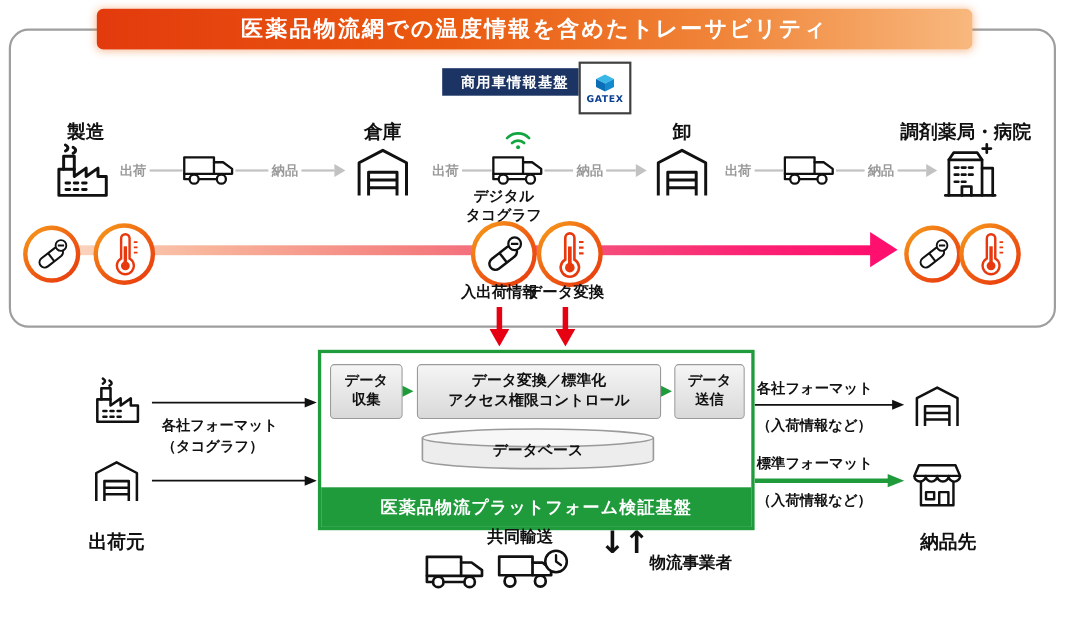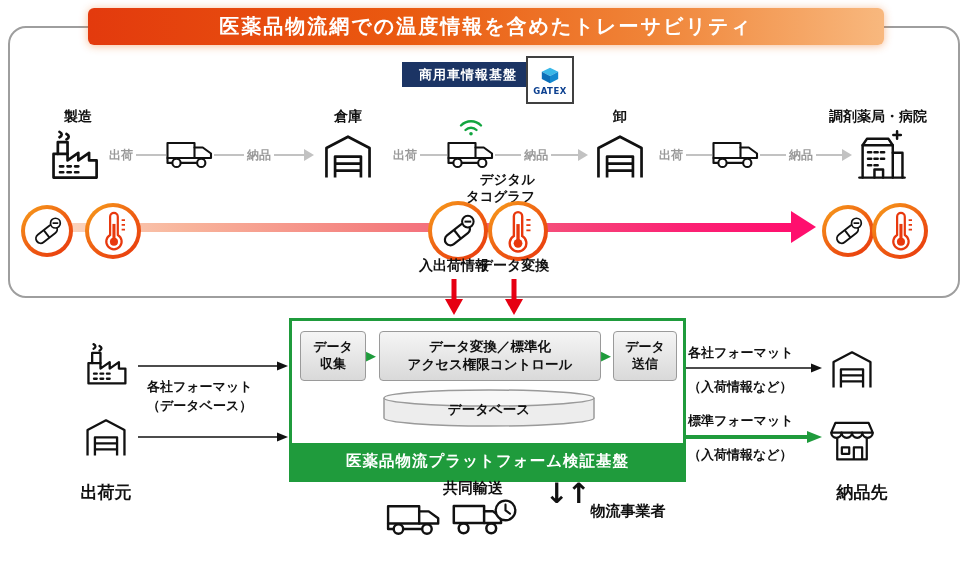--- a/index.html
+++ b/index.html
@@ -13,21 +13,21 @@
     color:#fff;font-weight:bold;font-size:20px;display:flex;align-items:center;justify-content:center;
     letter-spacing:2px;box-shadow:0 1px 8px rgba(236,106,20,.45);}
 
   .vp-tag{left:402px;top:62px;width:132px;height:25px;background:#1b3464;color:#fff;font-size:13px;font-weight:bold;
     display:flex;align-items:center;justify-content:center;letter-spacing:1px;}
   .gatex{left:526px;top:56px;width:44px;height:44px;background:#fff;border:2px solid #404040;
     display:flex;flex-direction:column;align-items:center;justify-content:center;gap:1px;}
   .gatex-glyph{width:22px;height:20px;display:block;}
   .gatex-text{font-size:8.5px;font-weight:bold;color:#0b3f8f;letter-spacing:.5px;}
 
-  .node-label{font-weight:bold;font-size:14px;text-align:center;}
+  .node-label{font-weight:bold;font-size:17px;text-align:center;}
   .icon-lg{width:56px;height:56px;}
   .icon-md{width:48px;height:48px;}
 
   .connector{display:flex;align-items:center;height:56px;}
   .flow-label{color:#999;font-size:12px;font-weight:bold;padding:0 3px;flex:0 0 auto;}
   .hline{flex:1 1 0;height:2.5px;background:#c2c2c2;min-width:6px;}
   .gray-arrowhead{width:0;height:0;border-left:10px solid #c2c2c2;border-top:6.5px solid transparent;border-bottom:6.5px solid transparent;flex:0 0 auto;}
   .icon-truck{width:48px;height:36px;flex:0 0 auto;display:block;}
   .truck-wrap{position:relative;flex:0 0 auto;width:48px;height:36px;}
   .truck-wrap .icon-truck{position:absolute;left:0;top:0;}
@@ -160,21 +160,21 @@
     <circle cx="47" cy="32.5" r="5.5"></circle>
     <path d="M2 26 v6.5 h6 M20 32.5 h21"></path>
   </svg>
         </span>
     </span>
     <span class="hline"></span>
     <span class="flow-label">納品</span>
     <span class="hline"></span>
     <span class="gray-arrowhead"></span>
   </div>
-  <div class="abs tacho-label" style="left:415px;top:171px;width:120px;text-align:right;">デジタル
+  <div class="abs tacho-label" style="left:398px;top:171px;width:120px;">デジタル
 タコグラフ</div>
 
   <div class="abs connector" style="left:656px;top:127px;width:196px;">
     <span class="flow-label">出荷</span>
     <span class="hline"></span>
     <span class="icon-truck" data-icon="truck">
         <svg viewBox="0 0 64 44" fill="none" stroke="#111" stroke-width="2.8" stroke-linejoin="round" stroke-linecap="round">
     <rect x="2" y="6" width="36" height="20"></rect>
     <path d="M38 12 h11 l11 8 v6 h-22"></path>
     <circle cx="14" cy="32.5" r="5.5"></circle>
@@ -325,21 +325,21 @@
 
   <svg class="abs" style="left:138px;top:360px;" width="150" height="12">
     <line x1="0" y1="6" x2="140" y2="6" stroke="#111" stroke-width="1.6"></line>
       <path d="M139 1.5 L150 6 L139 10.5 Z" fill="#111"></path>
   </svg>
   <svg class="abs" style="left:138px;top:431px;" width="150" height="12">
     <line x1="0" y1="6" x2="140" y2="6" stroke="#111" stroke-width="1.6"></line>
       <path d="M139 1.5 L150 6 L139 10.5 Z" fill="#111"></path>
   </svg>
   <div class="abs fmt-text" style="left:147px;top:378px;">各社フォーマット</div>
-  <div class="abs fmt-text" style="left:147px;top:397px;">（データベース）</div>
+  <div class="abs fmt-text" style="left:147px;top:397px;">（タコグラフ）</div>
 
   <div class="abs fmt-text" style="left:688px;top:344px;">各社フォーマット</div>
   <svg class="abs" style="left:686px;top:362px;" width="136" height="12">
     <line x1="0" y1="6" x2="126" y2="6" stroke="#111" stroke-width="1.6"></line>
       <path d="M125 1.5 L136 6 L125 10.5 Z" fill="#111"></path>
   </svg>
   <div class="abs fmt-text" style="left:688px;top:378px;">（入荷情報など）</div>
   <div class="abs icon-md" style="left:828px;top:344px;" data-icon="warehouse">
       <svg viewBox="0 0 52 52" fill="none" stroke="#111" stroke-width="2.5" stroke-linejoin="round">
     <path d="M6 47 V19.5 L26 9 L46 19.5 V47"></path>

